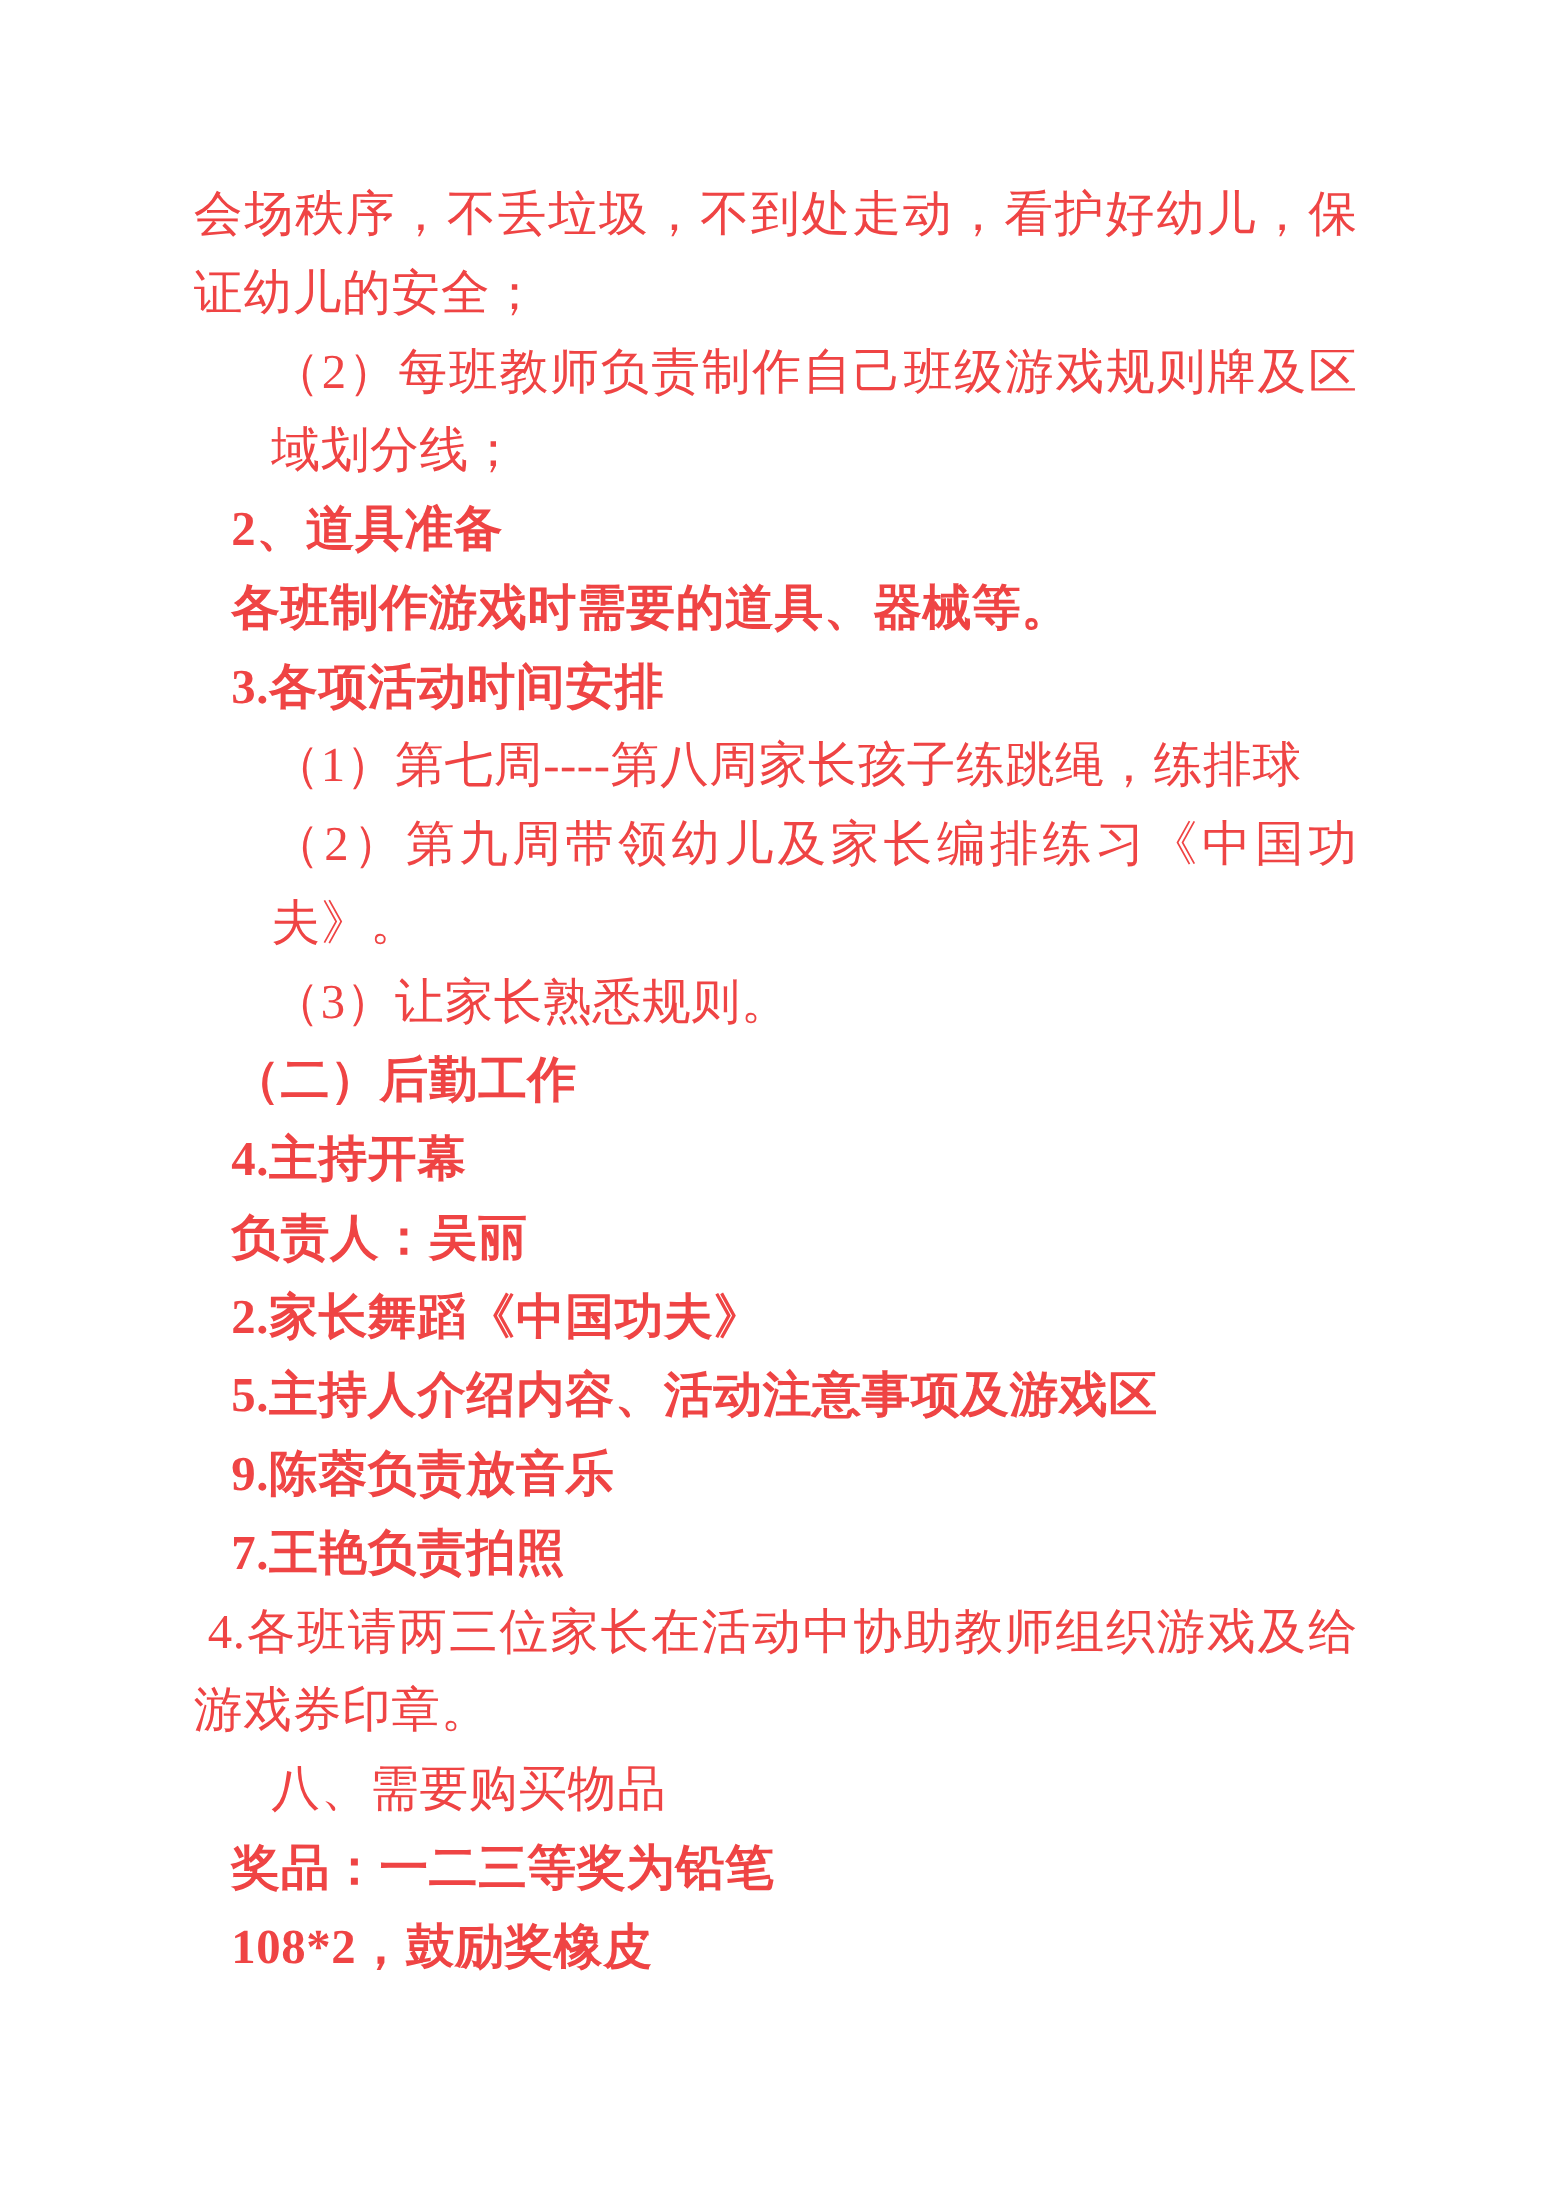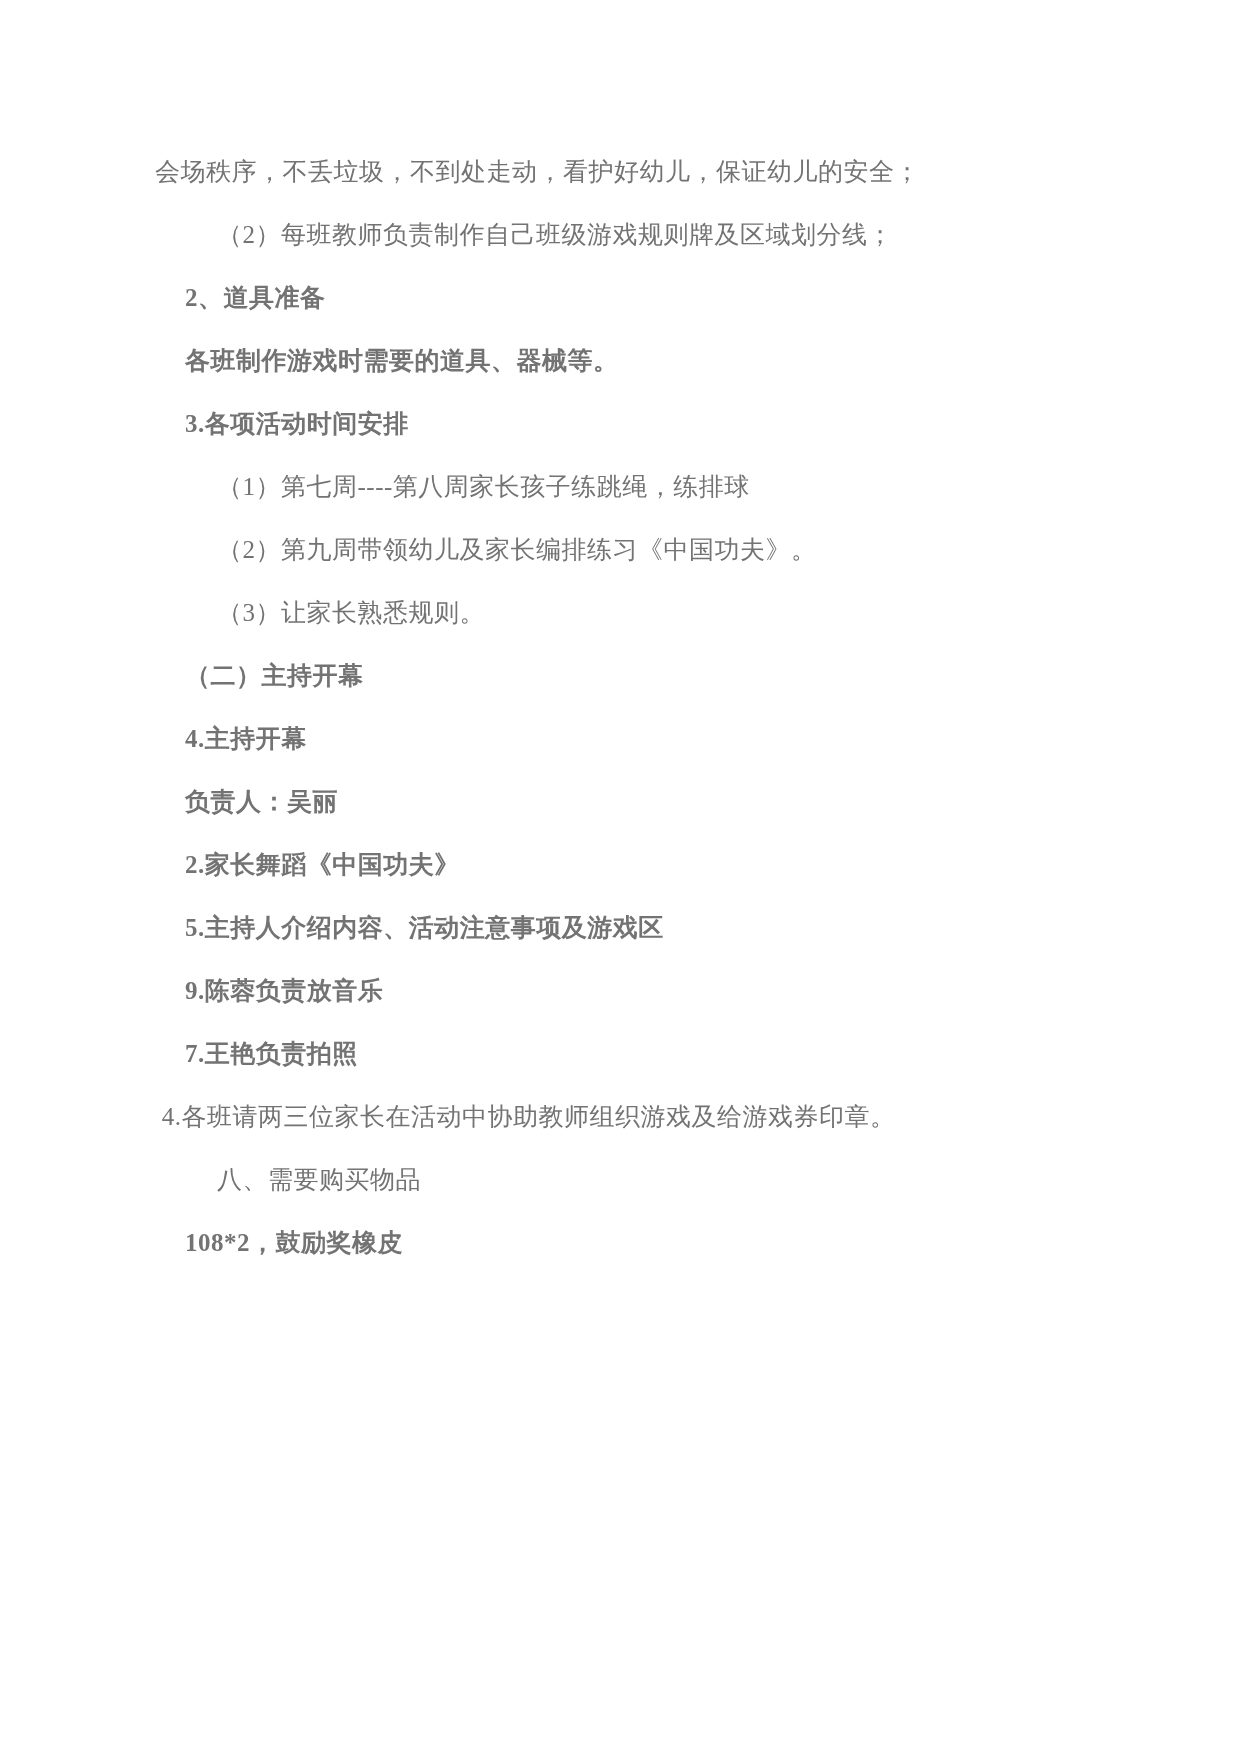--- a/index.html
+++ b/index.html
@@ -15,24 +15,24 @@
     position: relative;
     overflow: hidden;
   }
   .page {
     box-sizing: border-box;
     width: 1241px;
     height: 1754px;
     padding: 140px 155px 0 155px;
   }
   .doc-body {
-    font-size: 25px;
+    font-size: 39px;
     line-height: 63px;
     letter-spacing: 0.5px;
-    color: #737373;
+    color: #ef4444;
   }
   .para {
     margin: 0;
     white-space: pre-wrap;
     word-break: break-all;
   }
   
   .para.cont {
     text-align: justify;
     text-justify: inter-ideograph;
@@ -61,25 +61,26 @@
   <div class="doc-body">
 
     <p class="para cont">会场秩序，不丢垃圾，不到处走动，看护好幼儿，保证幼儿的安全；</p>
     <p class="para indent2">（2）每班教师负责制作自己班级游戏规则牌及区域划分线；</p>
     <p class="para indent1">2、道具准备</p>
     <p class="para indent1">各班制作游戏时需要的道具、器械等。</p>
     <p class="para indent1">3.各项活动时间安排</p>
     <p class="para indent2">（1）第七周----第八周家长孩子练跳绳，练排球</p>
     <p class="para indent2">（2）第九周带领幼儿及家长编排练习《中国功夫》。</p>
     <p class="para indent2">（3）让家长熟悉规则。</p>
-    <p class="para indent1">（二）主持开幕</p>
+    <p class="para indent1">（二）后勤工作</p>
     <p class="para indent1">4.主持开幕</p>
     <p class="para indent1">负责人：吴丽</p>
     <p class="para indent1">2.家长舞蹈《中国功夫》</p>
     <p class="para indent1">5.主持人介绍内容、活动注意事项及游戏区</p>
     <p class="para indent1">9.陈蓉负责放音乐</p>
     <p class="para indent1">7.王艳负责拍照</p>
     <p class="para indent-hang"> 4.各班请两三位家长在活动中协助教师组织游戏及给游戏券印章。</p>
     <p class="para indent2">八、需要购买物品</p>
+    <p class="para indent1">奖品：一二三等奖为铅笔</p>
     <p class="para indent1">108*2，鼓励奖橡皮</p>
 
   </div>
 </div>
 
 </body></html>

